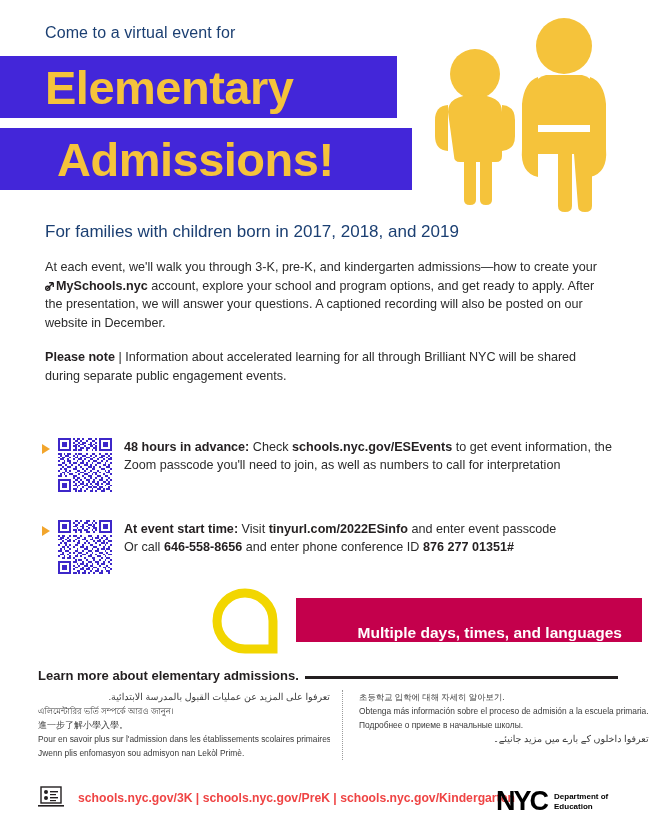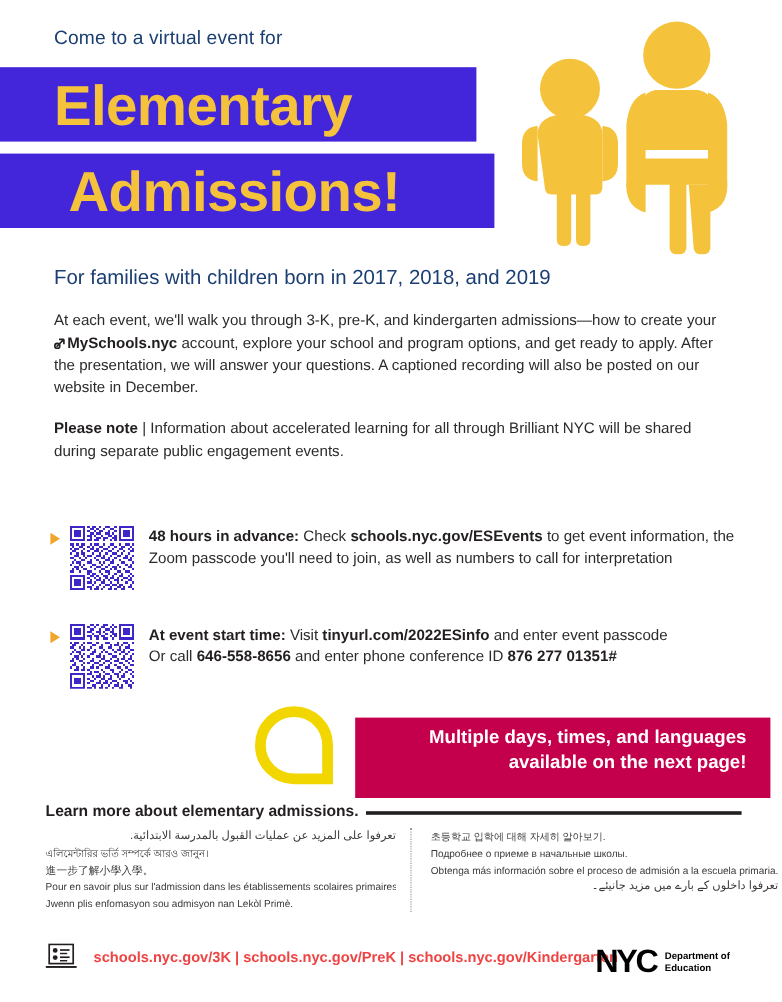--- a/index.html
+++ b/index.html
@@ -130,29 +130,29 @@
     left: 210px;
     top: 588px;
     width: 72px;
     height: 70px;
   }
   .callout {
     position: absolute;
     left: 296px;
     top: 598px;
     width: 346px;
-    height: 67px;
+    height: 44px;
     background: #c4004c;
     color: #ffffff;
     font-weight: bold;
     font-size: 15.5px;
     line-height: 21px;
     text-align: right;
     box-sizing: border-box;
-    padding: 6px 20px 0 0;
+    padding: 24px 20px 0 0;
   }
 
   
   .learn-wrap {
     position: absolute;
     left: 38px;
     top: 668px;
     width: 580px;
     display: flex;
     align-items: center;
@@ -721,22 +721,22 @@
   <div class="langs">
     <div class="lang-col left">
       <div class="rtl">تعرفوا على المزيد عن عمليات القبول بالمدرسة الابتدائية.</div>
       <div>এলিমেন্টারির ভর্তি সম্পর্কে আরও জানুন।</div>
       <div class="cjk">進一步了解小學入學。</div>
       <div>Pour en savoir plus sur l'admission dans les établissements scolaires primaires.</div>
       <div>Jwenn plis enfomasyon sou admisyon nan Lekòl Primè.</div>
     </div>
     <div class="lang-col right">
       <div>초등학교 입학에 대해 자세히 알아보기.</div>
+      <div>Obtenga más información sobre el proceso de admisión a  la escuela primaria.</div>
       <div>Подробнее о приеме в начальные школы.</div>
-      <div>Obtenga más información sobre el proceso de admisión a  la escuela primaria.</div>
       <div class="rtl">تعرفوا داخلوں کے بارے میں مزید جانیئے۔</div>
     </div>
   </div>
 
   <div class="urlbar">
     <svg class="screen-icon" viewBox="0 0 26 24">
       <rect x="3" y="1" width="20" height="16" fill="none" stroke="#231f20" stroke-width="1.4"></rect>
       <circle cx="8" cy="6" r="2" fill="#231f20"></circle>
         <circle cx="8" cy="12" r="2" fill="#231f20"></circle>
       <rect x="12" y="5" width="8" height="1.4" fill="#231f20"></rect>

